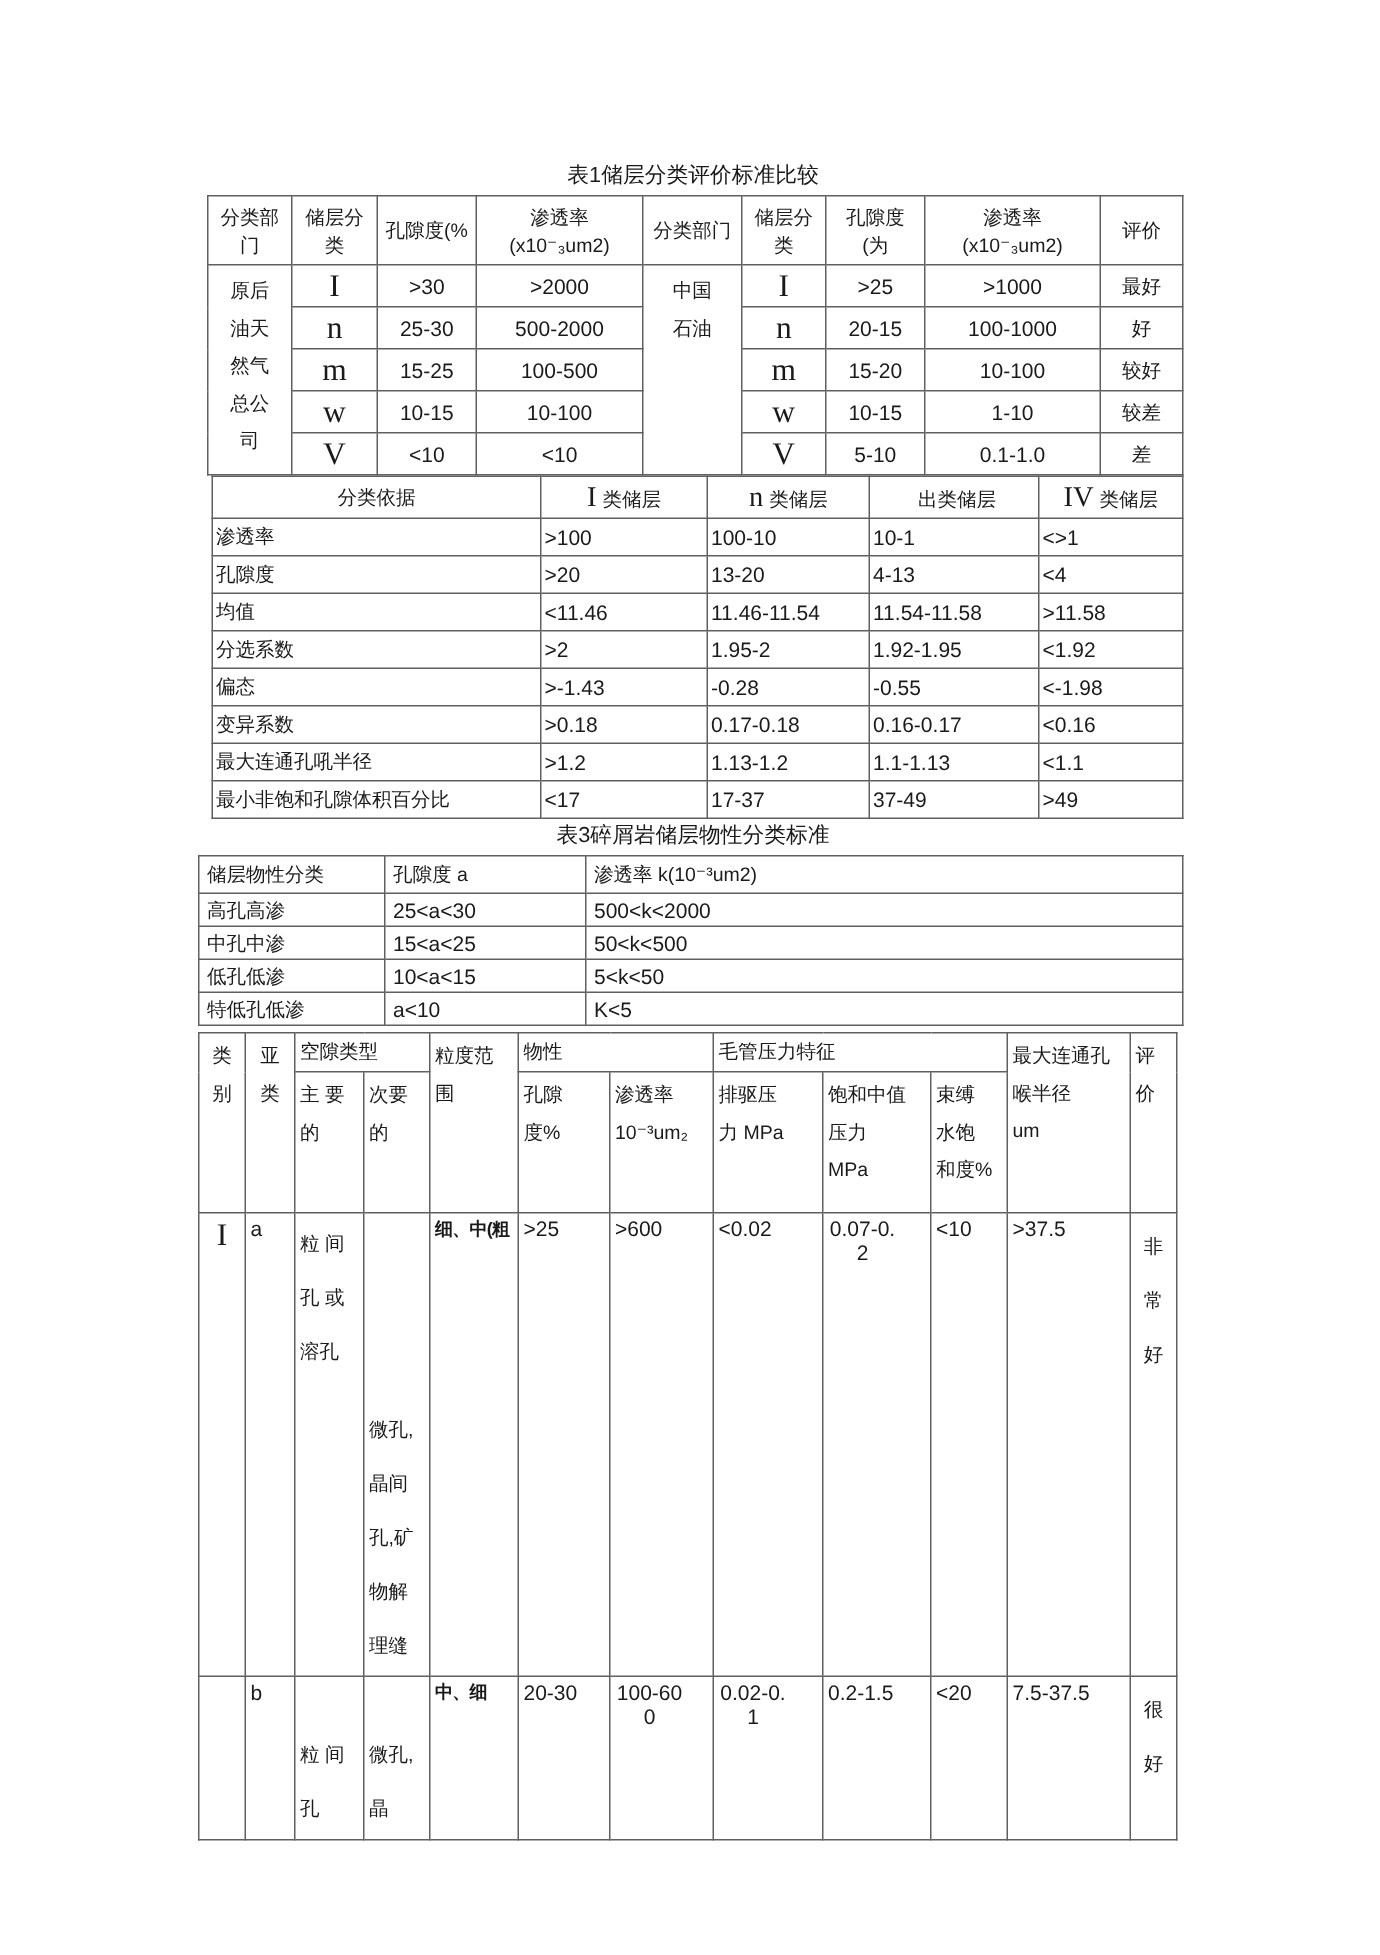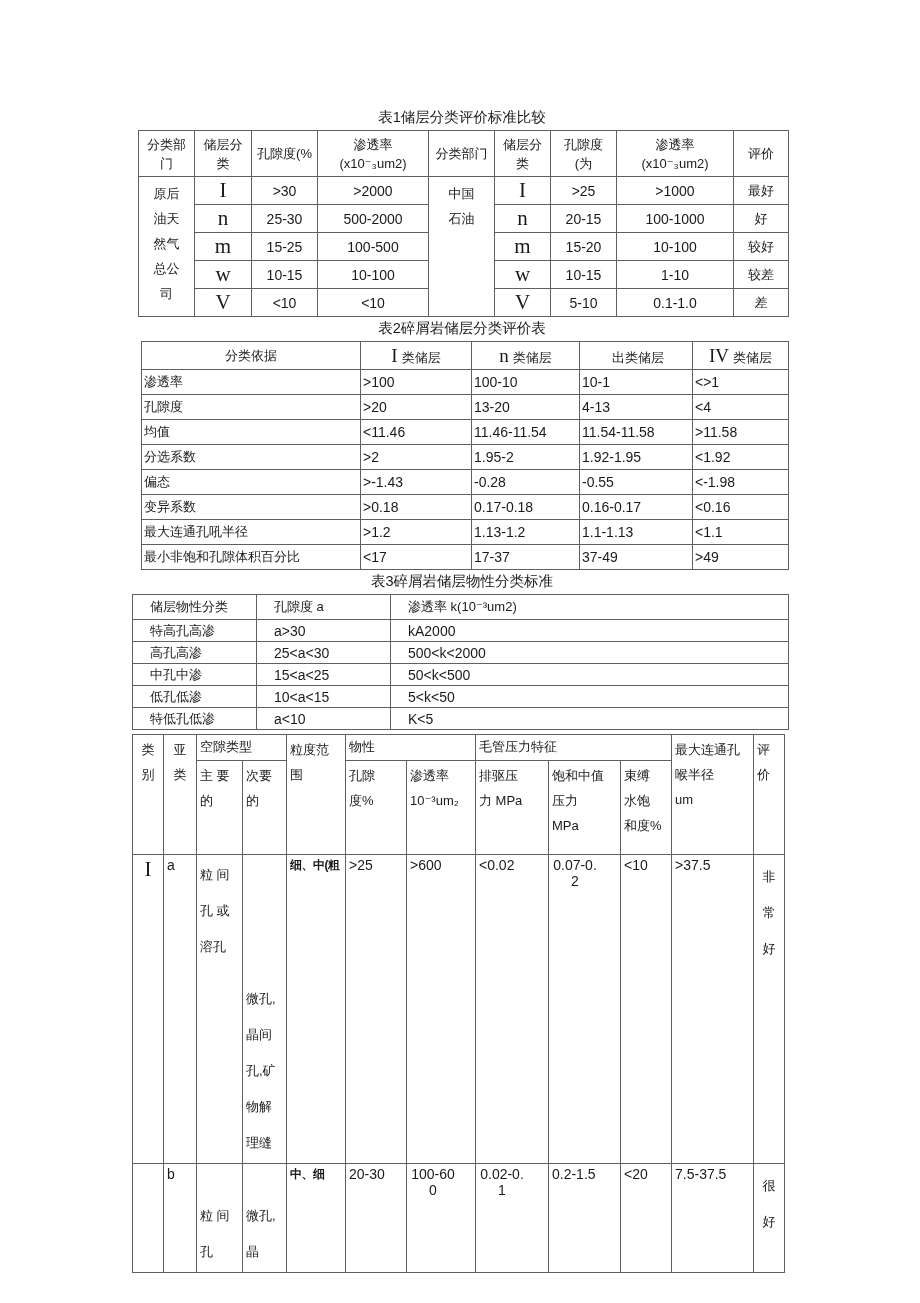--- a/index.html
+++ b/index.html
@@ -34,21 +34,21 @@
 
   
   .t2 { margin-left: 9px; width: 647px; }
   .t2 th, .t2 td { vertical-align: middle; }
   .t2 thead tr { height: 28px; }
   .t2 tbody tr { height: 25px; }
   .t2 .num { font-family: "Liberation Serif", "DejaVu Serif", serif; font-size: 19px; margin-right: 4px; }
 
   
   .t3 { width: 656px; }
-  .t3 th, .t3 td { text-align: left; vertical-align: middle; padding-left: 17px; }
+  .t3 th, .t3 td { text-align: left; vertical-align: middle; padding-left: 5px; }
   .t3 thead tr { height: 25px; }
   .t3 tbody tr { height: 22px; }
 
   
   .t4 { margin-top: 4px; width: 652px; }
   .t4 th, .t4 td { text-align: left; vertical-align: top; padding: 2px 3px; }
   .t4 .grp { height: 26px; }
   .t4 .grp th { line-height: 20px; }
   .t4 .sub { height: 94px; }
   .t4 .sub th, .t4 th.tall { line-height: 25px; }
@@ -148,21 +148,20 @@
         <td class="val">&lt;10</td>
         <td class="val">&lt;10</td>
         <td class="roman">V</td>
         <td class="val">5-10</td>
         <td class="val">0.1-1.0</td>
         <td>差</td>
       </tr>
     </tbody>
   </table>
 
-  <div class="tbl-title">表2碎屑岩储层分类评价表</div>
   <table class="t2">
     <colgroup>
       <col style="width:219px">
         <col style="width:111px">
         <col style="width:108px">
         <col style="width:113px">
         <col style="width:96px">
     </colgroup>
     <thead>
       <tr>
@@ -241,25 +240,20 @@
         <col style="width:398px">
     </colgroup>
     <thead>
       <tr>
         <th>储层物性分类</th>
         <th>孔隙度 a</th>
         <th>渗透率 k(10⁻³um2)</th>
       </tr>
     </thead>
     <tbody>
-      <tr>
-        <td>特高孔高渗</td>
-        <td class="val">a&gt;30</td>
-        <td class="val">kA2000</td>
-      </tr>
       <tr>
         <td>高孔高渗</td>
         <td class="val">25&lt;a&lt;30</td>
         <td class="val">500&lt;k&lt;2000</td>
       </tr>
       <tr>
         <td>中孔中渗</td>
         <td class="val">15&lt;a&lt;25</td>
         <td class="val">50&lt;k&lt;500</td>
       </tr>

